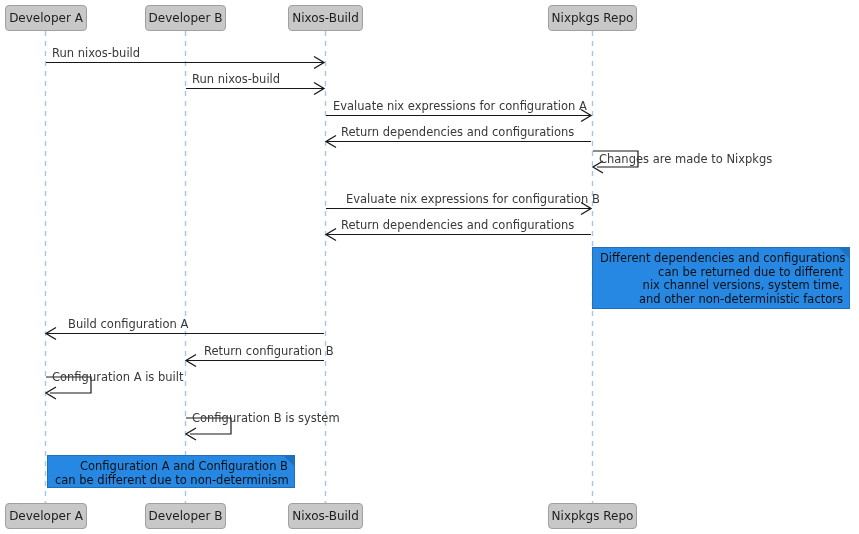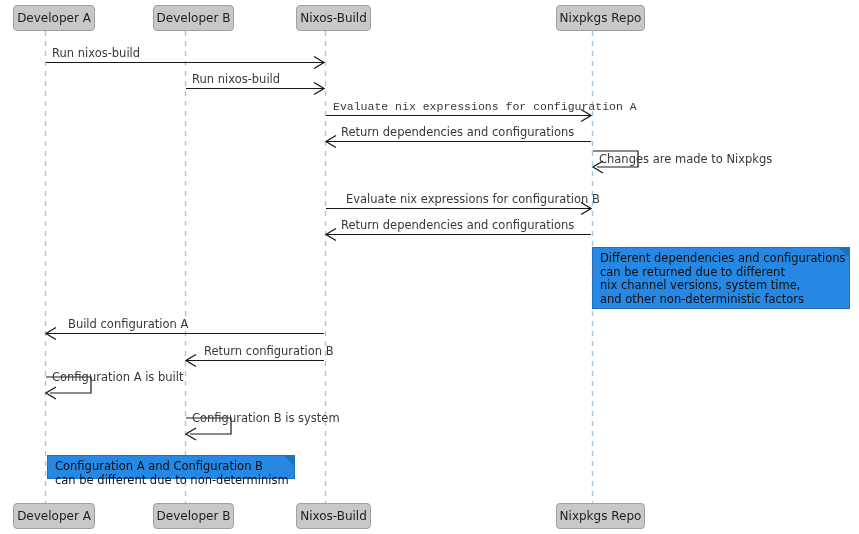--- a/index.html
+++ b/index.html
@@ -31,39 +31,39 @@
     border: 1px solid #a0a0a0;
     border-radius: 4px;
     color: #1d1d1d;
     font-size: 12px;
     line-height: 12px;
     text-align: center;
     display: flex;
     align-items: center;
     justify-content: center;
     white-space: nowrap;
-    margin-left: 8px;
   }
   .msg-label {
     position: absolute;
     color: #383838;
     font-size: 11.5px;
     line-height: 13px;
     white-space: nowrap;
   }
   .note {
     position: absolute;
     box-sizing: border-box;
     background: #2688e3;
     border: 1px solid #1f6fbb;
     color: #101010;
     font-size: 11.5px;
     line-height: 13.5px;
     padding: 4px 6px 4px 7px;
     white-space: pre;
+    text-align: right;
   }
   .note-fold {
     position: absolute;
     top: 0;
     right: 0;
     width: 10px;
     height: 10px;
     background: #1d6fc0;
     clip-path: polygon(0 0, 100% 100%, 100% 0);
   }
@@ -160,36 +160,36 @@
       <div class="participant-box" style="left: 288px; top: 5px; width: 75px; height: 26px;">
         <span>Nixos-Build</span>
       </div>
       <div class="participant-box" style="left: 548px; top: 5px; width: 89px; height: 26px;">
         <span>Nixpkgs Repo</span>
       </div>
     </div>
   <div id="message-labels">
       <div class="msg-label" style="left: 52px; top: 47px;">Run nixos-build</div>
       <div class="msg-label" style="left: 192px; top: 73px;">Run nixos-build</div>
-      <div class="msg-label" style="left: 333px; top: 100px; font-family: Liberation Mono, monospace;">Evaluate nix expressions for configuration A</div>
+      <div class="msg-label" style="left: 333px; top: 100px;">Evaluate nix expressions for configuration A</div>
       <div class="msg-label" style="left: 341px; top: 126px;">Return dependencies and configurations</div>
       <div class="msg-label" style="left: 599px; top: 153px;">Changes are made to Nixpkgs</div>
       <div class="msg-label" style="left: 346px; top: 193px;">Evaluate nix expressions for configuration B</div>
       <div class="msg-label" style="left: 341px; top: 219px;">Return dependencies and configurations</div>
       <div class="msg-label" style="left: 68px; top: 318px;">Build configuration A</div>
       <div class="msg-label" style="left: 204px; top: 345px;">Return configuration B</div>
       <div class="msg-label" style="left: 52px; top: 371px;">Configuration A is built</div>
       <div class="msg-label" style="left: 192px; top: 412px;">Configuration B is system</div>
     </div>
   <div id="notes">
       <div class="note" style="left: 592px; top: 247px; width: 258px; height: 62px;"><span>Different dependencies and configurations
 can be returned due to different
 nix channel versions, system time,
 and other non-deterministic factors</span><span class="note-fold"></span></div>
-      <div class="note" style="left: 47px; top: 455px; width: 248px; height: 24px;"><span>Configuration A and Configuration B
+      <div class="note" style="left: 47px; top: 455px; width: 248px; height: 33px;"><span>Configuration A and Configuration B
 can be different due to non-determinism</span><span class="note-fold"></span></div>
     </div>
   <div id="footer-participants">
       <div class="participant-box" style="left: 5px; top: 503px; width: 82px; height: 26px;">
         <span>Developer A</span>
       </div>
       <div class="participant-box" style="left: 145px; top: 503px; width: 81px; height: 26px;">
         <span>Developer B</span>
       </div>
       <div class="participant-box" style="left: 288px; top: 503px; width: 75px; height: 26px;">

